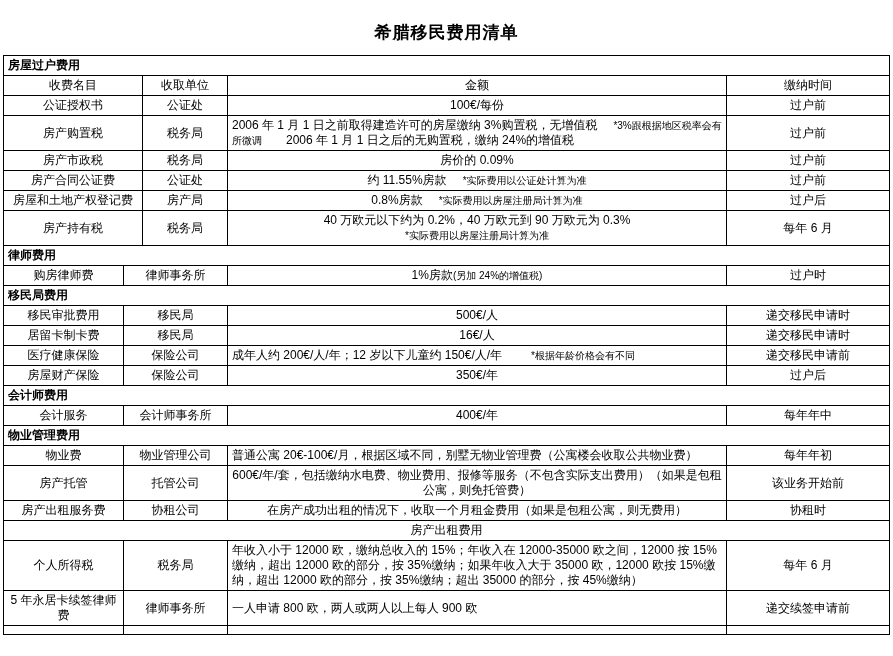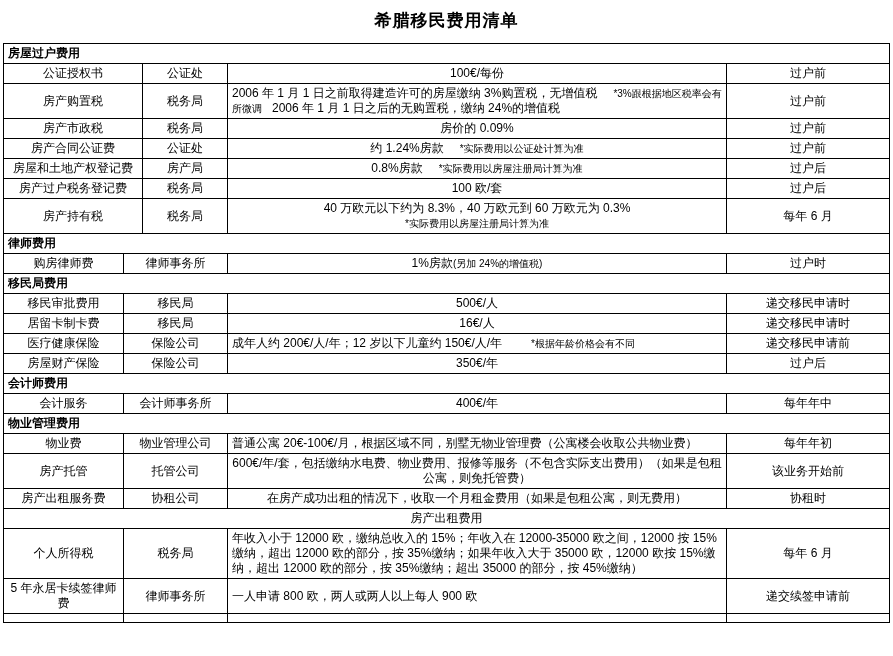--- a/index.html
+++ b/index.html
@@ -2,38 +2,38 @@
 <html><head>
 <meta charset="utf-8">
 <style>
   html,body{margin:0;padding:0;}
   body{
     width:893px;height:656px;overflow:hidden;background:#ffffff;color:#000;
     font-family:"Liberation Sans","DejaVu Sans",sans-serif;
   }
   .title{
     text-align:center;font-weight:bold;font-size:17px;
-    padding-top:9px;margin-bottom:11px;letter-spacing:1px;
+    padding-top:21px;margin-bottom:11px;letter-spacing:1px;
   }
   table{
     border-collapse:collapse;table-layout:fixed;
     margin-left:3px;width:886px;
   }
   td{
     border:1px solid #000;
     font-size:12px;line-height:15px;
     padding:2px 4px;vertical-align:middle;
     word-break:break-all;
   }
   tr.sec td{font-weight:bold;text-align:left;margin-top:26px;}
   .c{text-align:center;}
   .l{text-align:left;}
   .note{font-size:10px;}
   .gap{margin-left:16px;}
-  .gap-s{margin-left:10px;text-align:center;}
+  .gap-s{margin-left:24px;text-align:center;}
   .gap-l{margin-left:29px;}
   .block{display:block;text-align:center;}
   tr.sliver td{height:8px;padding:0;}
 </style>
 </head>
 <body>
 
 <div>
   <div class="title">希腊移民费用清单</div>
 
@@ -44,20 +44,26 @@
         <col style="width:85px">
         <col style="width:499px">
         <col style="width:163px">
     </colgroup>
 
     <tbody>
         <tr class="sec">
           <td colspan="5">房屋过户费用</td>
         </tr>
 
+    <tr>
+      <td colspan="2" class="c">收费名目</td>
+      <td class="c">收取单位</td>
+      <td class="c">金额</td>
+      <td class="c">缴纳时间</td>
+    </tr>
 
     <tr>
       <td colspan="2" class="c">公证授权书</td>
       <td class="c">公证处</td>
       <td class="c">100€/每份</td>
       <td class="c">过户前</td>
     </tr>
 
     <tr>
       <td colspan="2" class="c">房产购置税</td>
@@ -69,42 +75,36 @@
     <tr>
       <td colspan="2" class="c">房产市政税</td>
       <td class="c">税务局</td>
       <td class="c">房价的 0.09%</td>
       <td class="c">过户前</td>
     </tr>
 
     <tr>
       <td colspan="2" class="c">房产合同公证费</td>
       <td class="c">公证处</td>
-      <td class="c"><span>约 1.24%房款</span><span class="note gap">*实际费用以公证处计算为准</span></td>
+      <td class="c"><span>约 11.55%房款</span><span class="note gap">*实际费用以公证处计算为准</span></td>
       <td class="c">过户前</td>
     </tr>
 
     <tr>
       <td colspan="2" class="c">房屋和土地产权登记费</td>
       <td class="c">房产局</td>
       <td class="c"><span>0.8%房款</span><span class="note gap">*实际费用以房屋注册局计算为准</span></td>
       <td class="c">过户后</td>
     </tr>
 
-    <tr>
-      <td colspan="2" class="c">房产过户税务登记费</td>
-      <td class="c">税务局</td>
-      <td class="c">100 欧/套</td>
-      <td class="c">过户后</td>
-    </tr>
 
     <tr>
       <td colspan="2" class="c">房产持有税</td>
       <td class="c">税务局</td>
-      <td class="c"><span>40 万欧元以下约为 8.3%，40 万欧元到 60 万欧元为 0.3%</span><span class="note block">*实际费用以房屋注册局计算为准</span></td>
+      <td class="c"><span>40 万欧元以下约为 0.2%，40 万欧元到 90 万欧元为 0.3%</span><span class="note block">*实际费用以房屋注册局计算为准</span></td>
       <td class="c">每年 6 月</td>
     </tr>
 
     <tr class="sec">
           <td colspan="5">律师费用</td>
         </tr>
 
     <tr>
       <td class="c">购房律师费</td>
       <td colspan="2" class="c">律师事务所</td>

